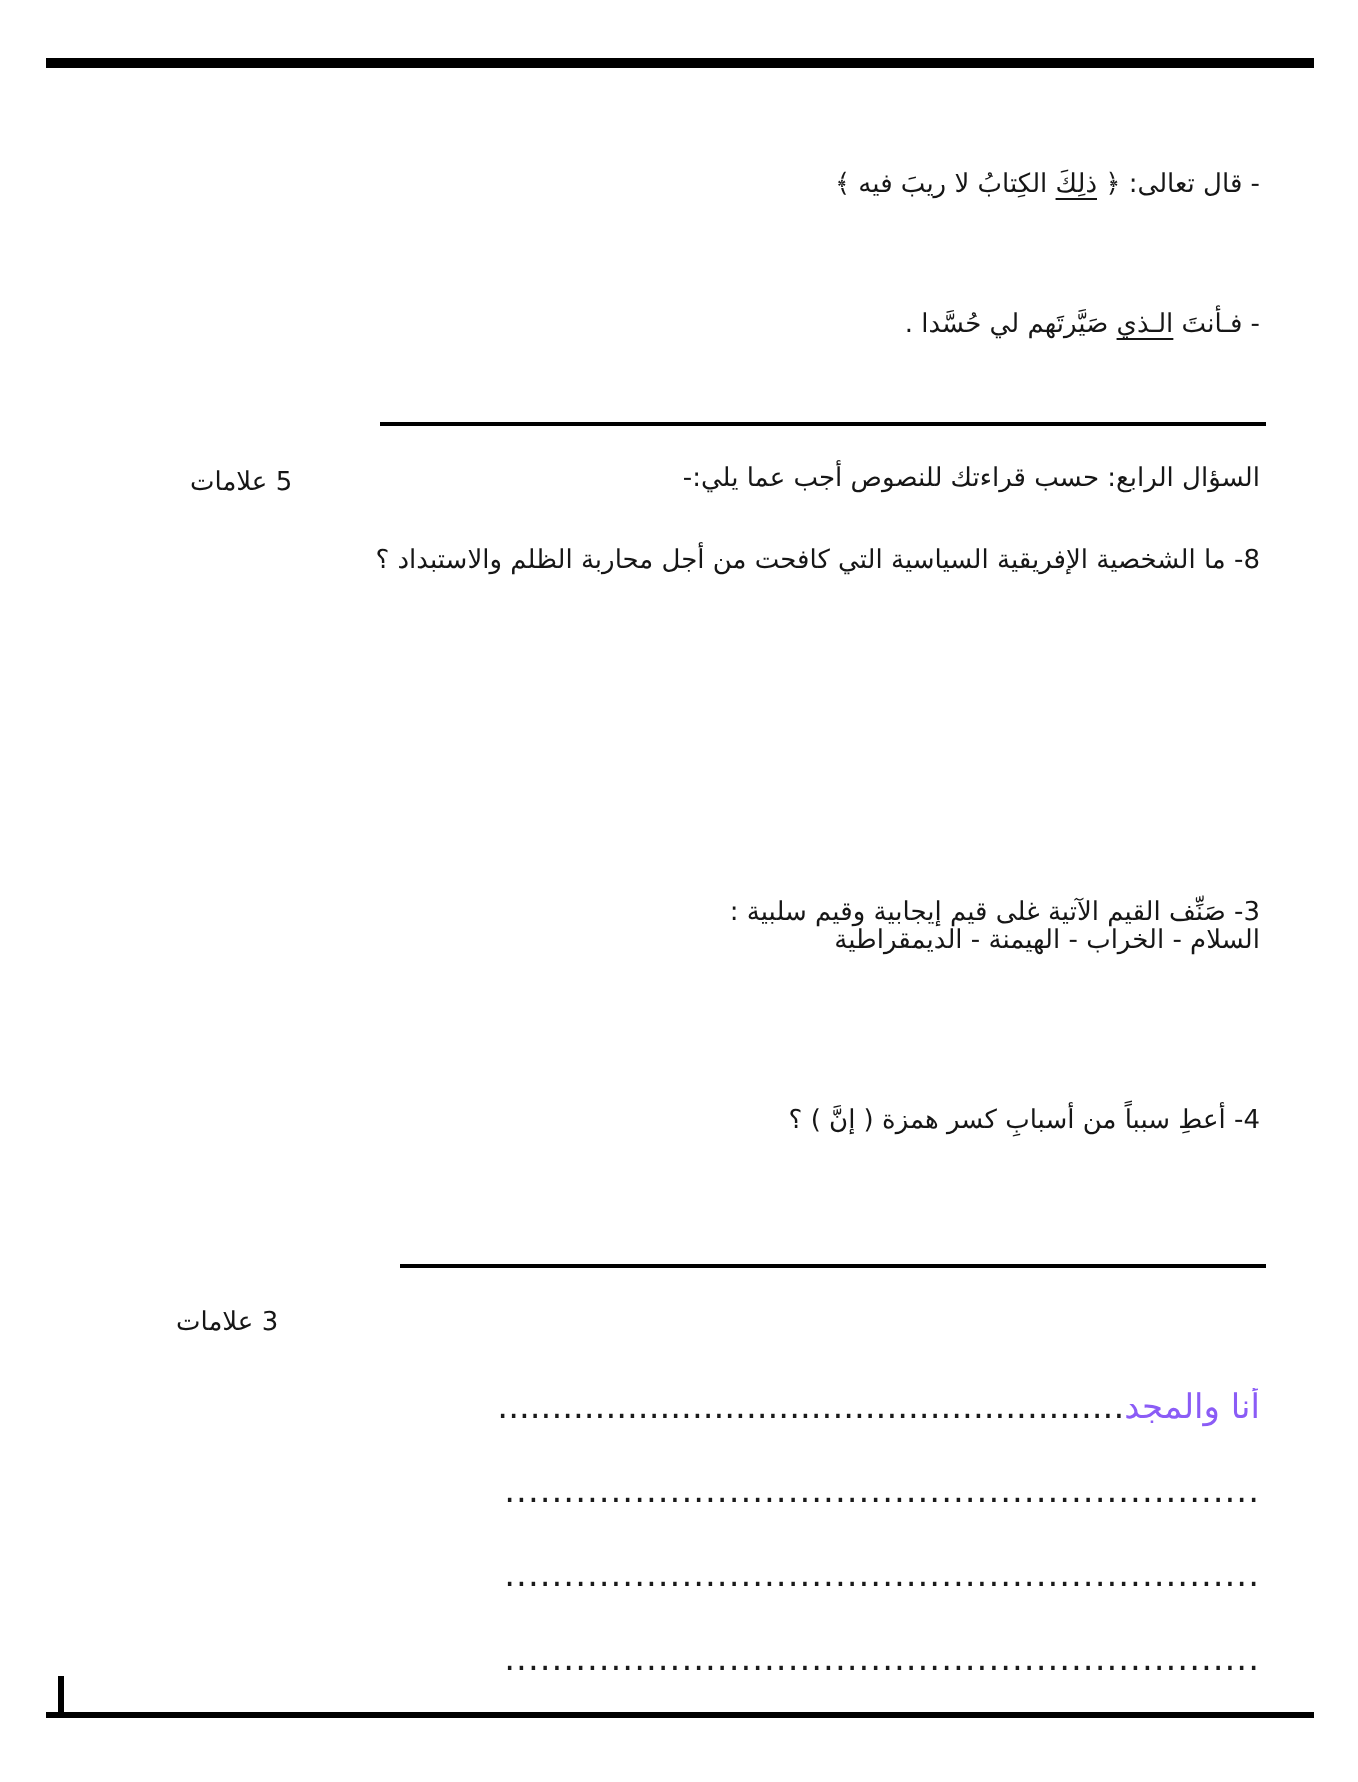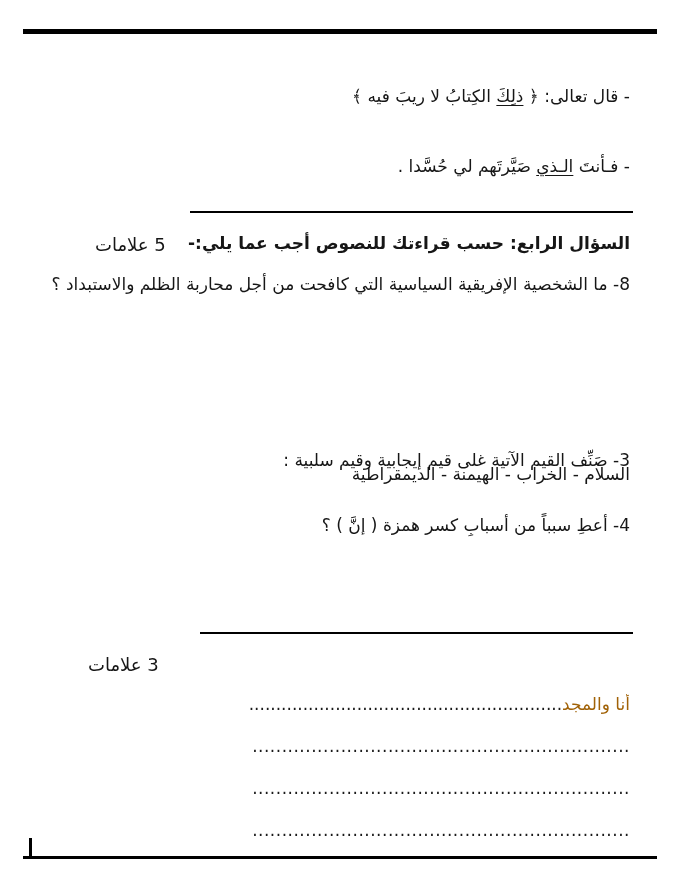--- a/index.html
+++ b/index.html
@@ -13,45 +13,45 @@
     direction:rtl;
   }
   .bar{position:absolute;background:#000;}
   .bar.top{left:23px;top:29px;width:634px;height:5px;}
   .bar.bottom{left:23px;top:856px;width:634px;height:3px;}
   .bar.stub-left{left:29px;top:838px;width:3px;height:20px;}
   .tline{
     position:absolute;
     right:49px;
     white-space:nowrap;
-    font-size:17px;
+    font-size:13px;
     line-height:1.45;
     text-align:right;
   }
   .u{text-decoration:underline;text-underline-offset:3px;}
-  .hdr{font-weight:bold;}
+  .hdr{font-weight:normal;}
   .marks{
     position:absolute;
     white-space:nowrap;
-    font-size:18px;
+    font-size:13px;
   }
   .rule{position:absolute;height:2px;background:#000;}
   .rule.one{top:211px;left:190px;width:443px;}
   .rule.two{top:632px;left:200px;width:433px;}
   .ansline{
     position:absolute;
     right:49px;
     width:380px;
     overflow:hidden;
     white-space:nowrap;
     font-size:17px;
     text-align:right;
     direction:rtl;
   }
-  .answer-start{color:#a16207;}
+  .answer-start{color:#8b5cf6;}
   .dots{color:#1a1a1a;letter-spacing:0.5px;}
 </style>
 </head>
 <body>
 
 <div class="page">
 
   <div class="bar top"></div>
 
   <div class="tline" style="top:84px"><span>- قال تعالى: ﴿ </span><span class="u">ذلِكَ</span><span> الكِتابُ لا ريبَ فيه ﴾</span></div>
@@ -59,21 +59,21 @@
   <div class="tline" style="top:154px"><span>- فـأنتَ </span><span class="u">الـذي</span><span> صَيَّرتَهم لي حُسَّدا .</span></div>
 
   <div class="rule one"></div>
 
   <div class="tline hdr" style="top:231px">السؤال الرابع: حسب قراءتك للنصوص أجب عما يلي:-</div>
   <div class="marks" style="top:234px;left:95px">5 علامات</div>
 
   <div class="tline" style="top:272px">8- ما الشخصية الإفريقية السياسية التي كافحت من أجل محاربة الظلم والاستبداد ؟</div>
   <div class="tline" style="top:448px">3- صَنِّف القيم الآتية غلى قيم إيجابية وقيم سلبية :</div>
   <div class="tline" style="top:462px">السلام  -  الخراب  -  الهيمنة  -  الديمقراطية</div>
-  <div class="tline" style="top:513px">4- أعطِ سبباً من أسبابِ كسر همزة ( إنَّ ) ؟</div>
+  <div class="tline" style="top:552px">4- أعطِ سبباً من أسبابِ كسر همزة ( إنَّ ) ؟</div>
 
   <div class="rule two"></div>
 
   <div class="marks" style="top:654px;left:88px">3 علامات</div>
 
   <div class="ansline" style="top:694px"><span class="answer-start">أنا والمجد</span><span class="dots">......................................................................</span></div>
 
   <div class="ansline" style="top:736px"><span class="dots">.....................................................................................................</span></div>
 
   <div class="ansline" style="top:778px"><span class="dots">.....................................................................................................</span></div>

